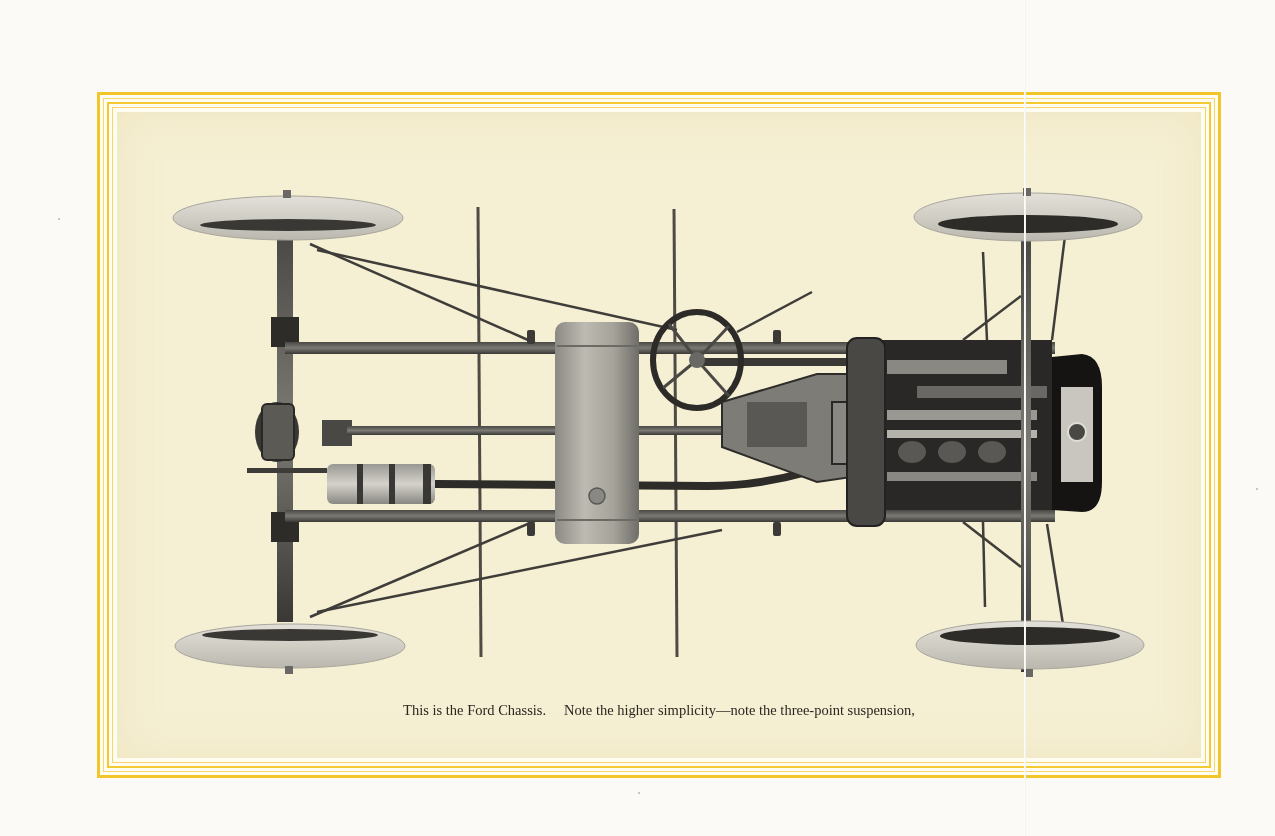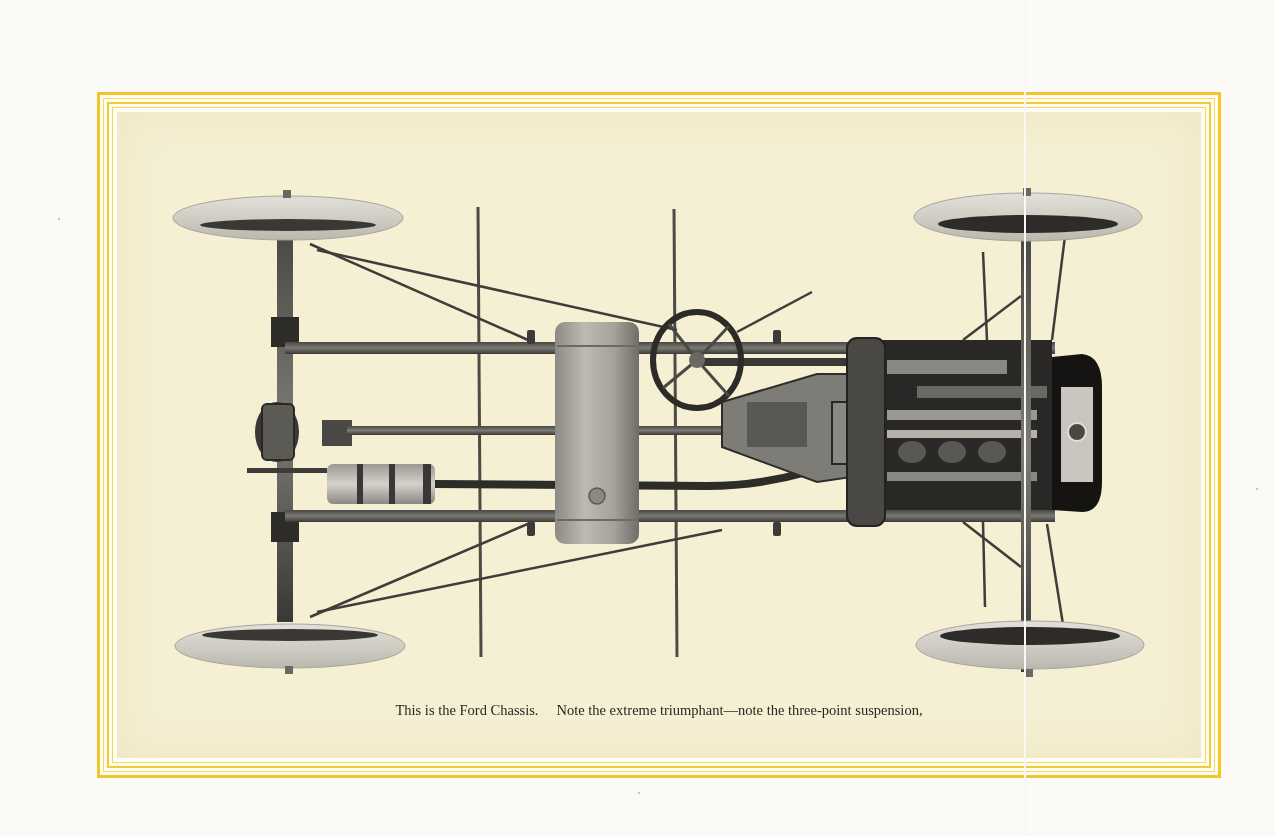--- a/index.html
+++ b/index.html
@@ -205,16 +205,16 @@
     </g>
     <g>
       <ellipse cx="913" cy="533" rx="114" ry="24" fill="url(#tire)" stroke="#a8a69d" stroke-width="1"></ellipse>
       <ellipse cx="913" cy="524" rx="90" ry="9" fill="#2e2c29"></ellipse>
       <rect x="908" y="557" width="8" height="8" fill="#6a6864"></rect>
     </g>
   </svg>
 
   <div class="caption">
     <div>
-      <span class="lead">This is the Ford Chassis.</span><span>Note the extreme triumphant—note the three-point suspension,</span>
+      <span class="lead">This is the Ford Chassis.</span><span>Note the higher simplicity—note the three-point suspension,</span>
     </div>
   </div>
 </div>
 
 </body></html>

